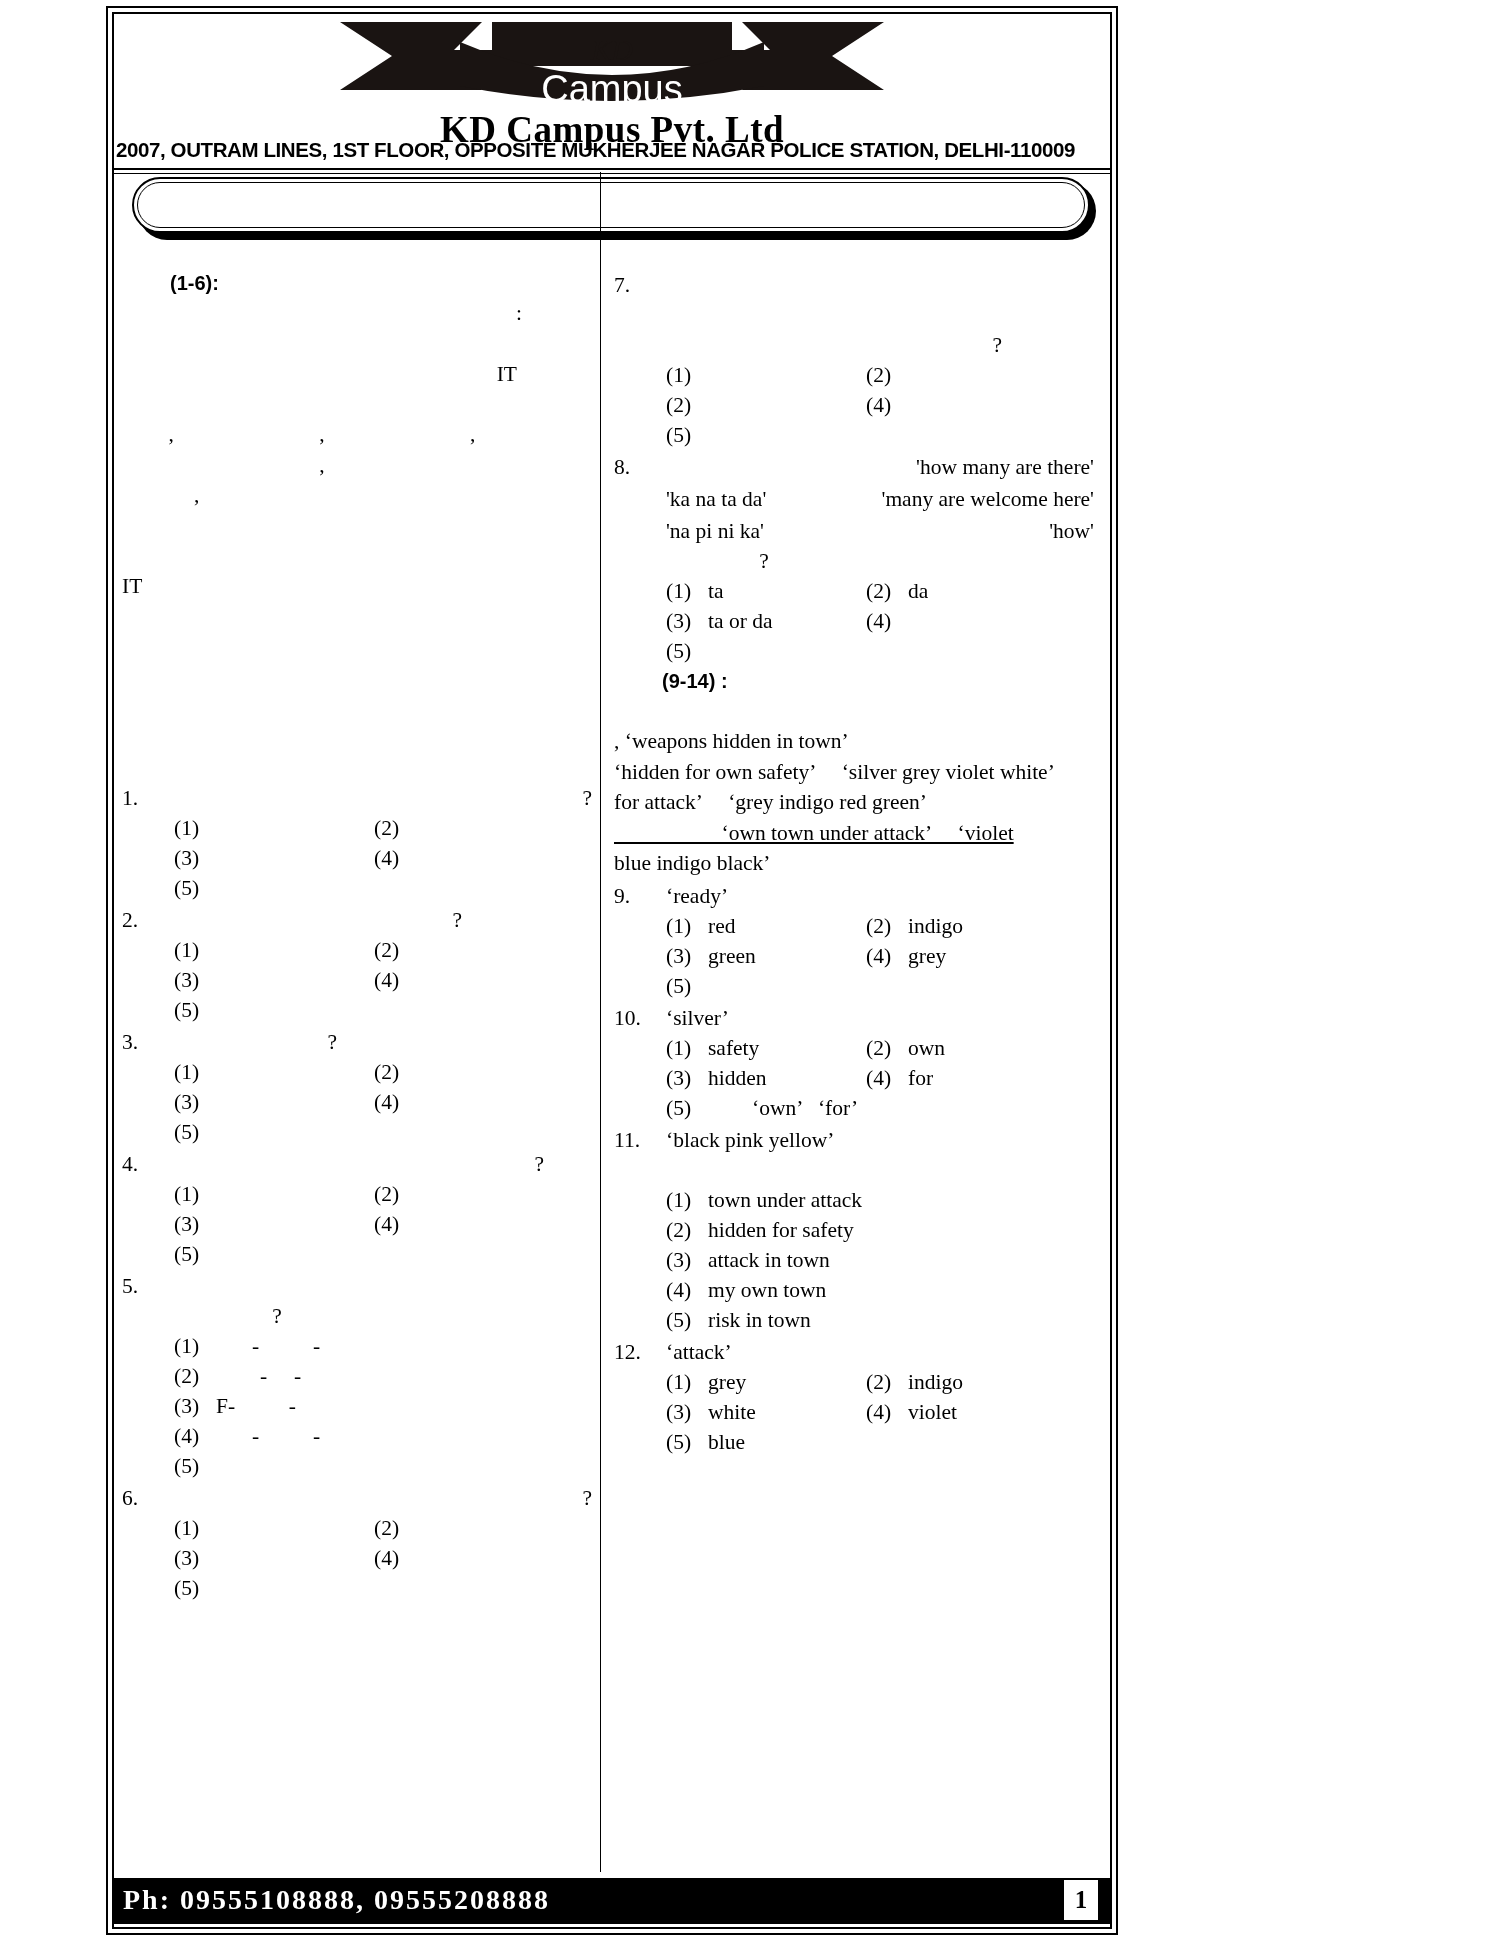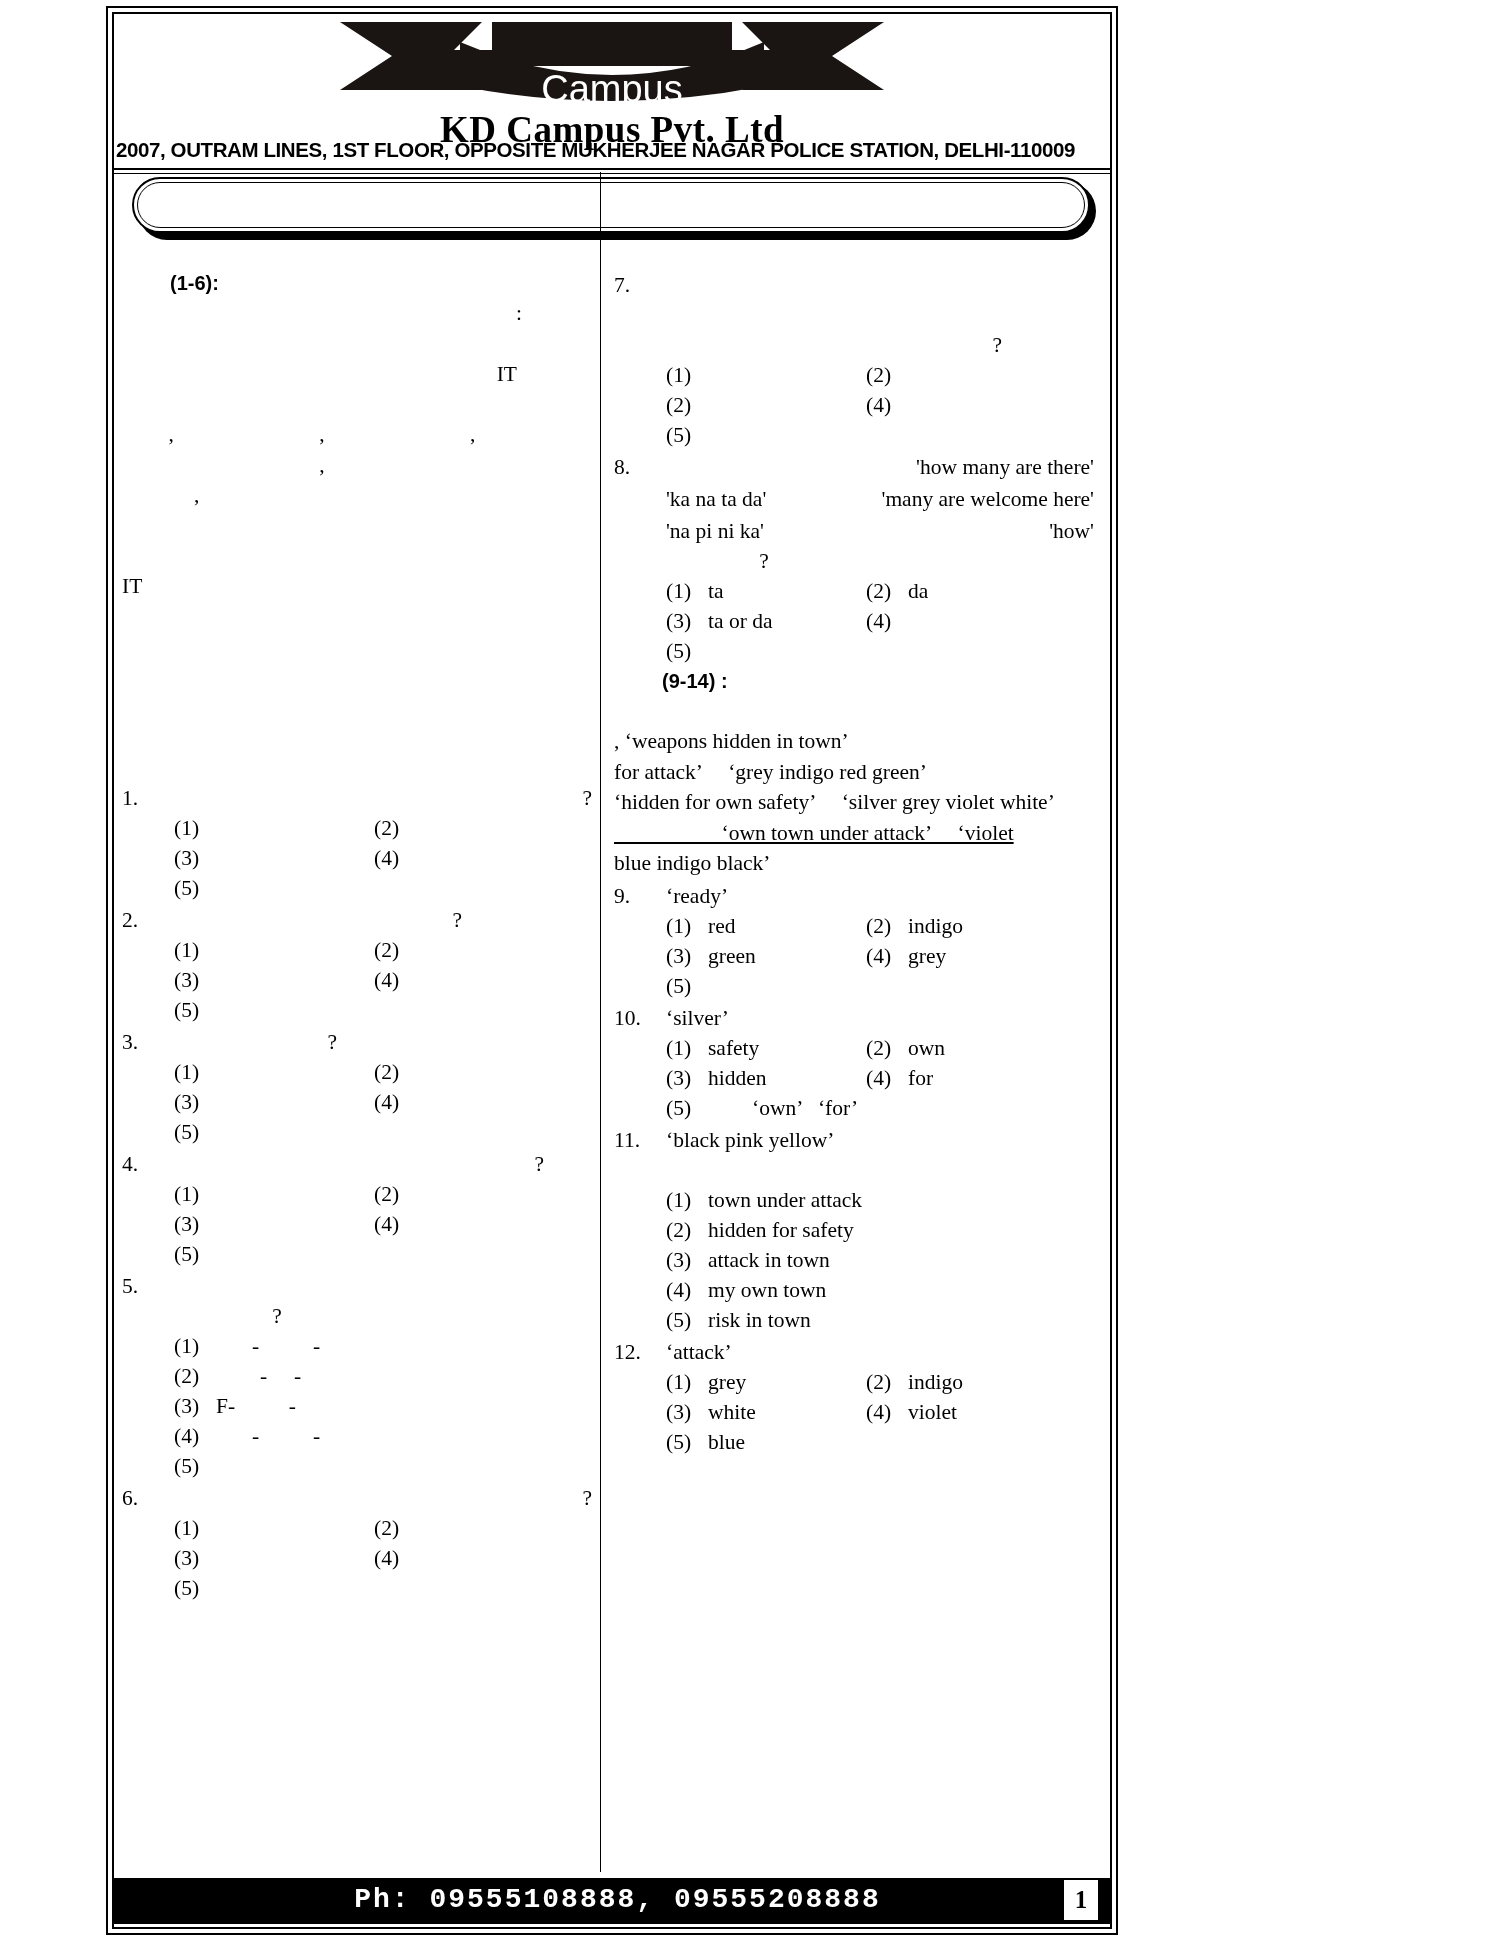--- a/index.html
+++ b/index.html
@@ -183,22 +183,21 @@
   .footer-bar {
     position: absolute;
     left: 112px; top: 1878px;
     width: 1000px; height: 46px;
     background: #000;
     color: #fff;
   }
   .footer-phone {
     position: absolute;
     left: 11px; right: 0; top: 6px;
-    text-align: center;
-    font-family: Liberation Mono, monospace;
+    font-family: Liberation Serif, serif;
     font-weight: bold;
     font-size: 28px;
     letter-spacing: 2px;
     color: #ffffff;
   }
   .page-no {
     position: absolute;
     right: 14px; top: 2px;
     width: 34px; height: 40px;
     background: #fff;
@@ -550,22 +549,22 @@
             <span class="optval"></span>
           </div>
       </div>
     </div>
 
     <div class="dir-head">(9-14) :</div>
     <div class="spacer-line"></div>
 
     <div class="code-para">
       <div style="padding-right:52px;">, ‘weapons hidden in town’</div>
+      <div style="white-space:pre;">‘hidden for own safety’     ‘silver grey violet white’</div>
       <div style="white-space:pre;">for attack’     ‘grey indigo red green’</div>
-      <div style="white-space:pre;">‘hidden for own safety’     ‘silver grey violet white’</div>
       <div style="white-space:pre;text-decoration:underline;">                    ‘own town under attack’     ‘violet</div>
       <div style="white-space:pre;">blue indigo black’</div>
     </div>
 
     <div class="qrow">
       <div class="qnum">9.</div>
       <div class="qtext">‘ready’</div>
     </div>
     <div class="opts">
       <div class="optrow">

